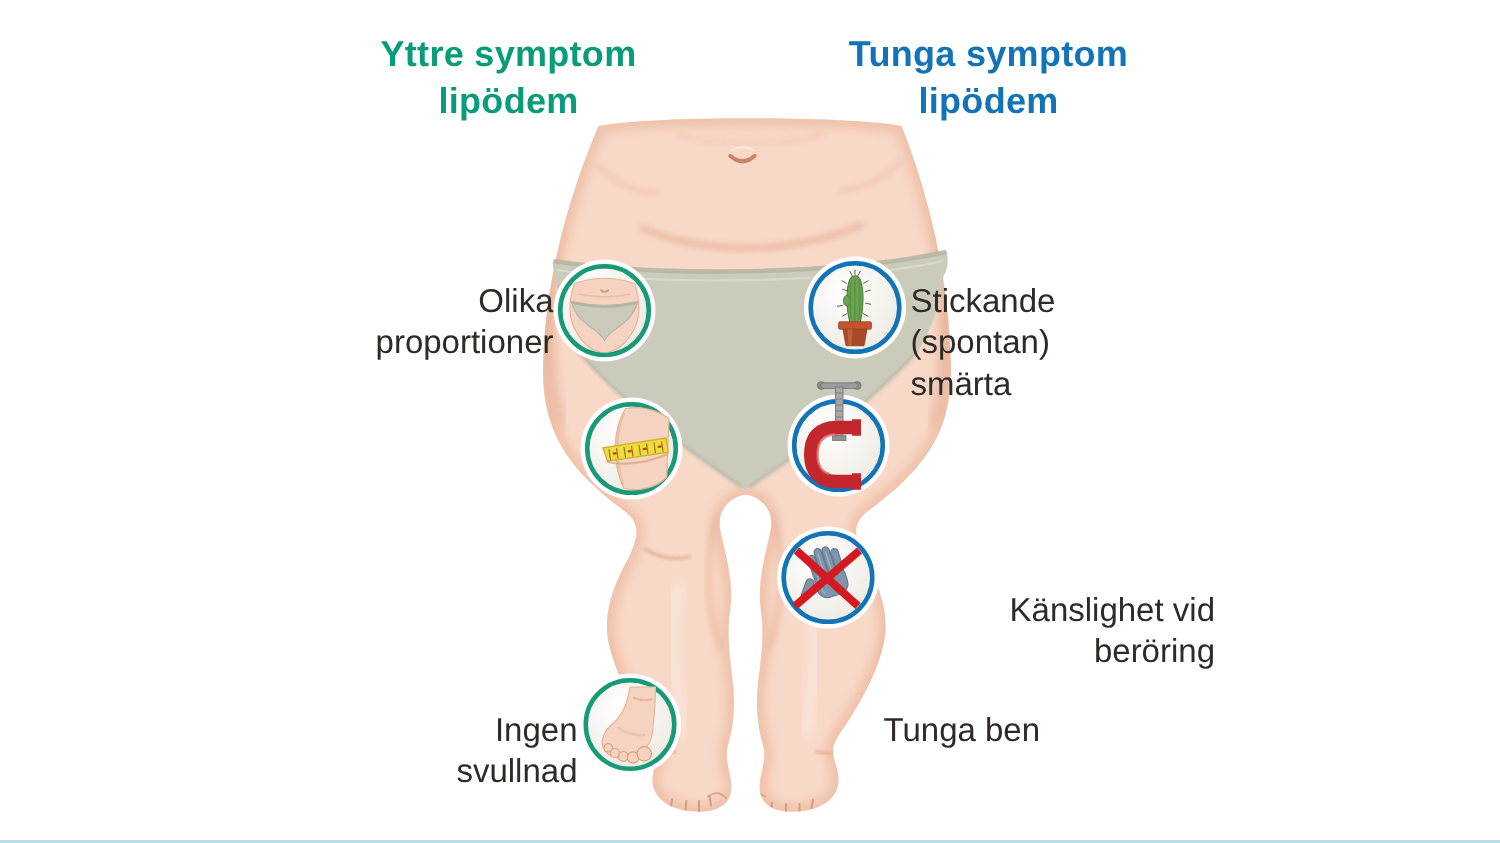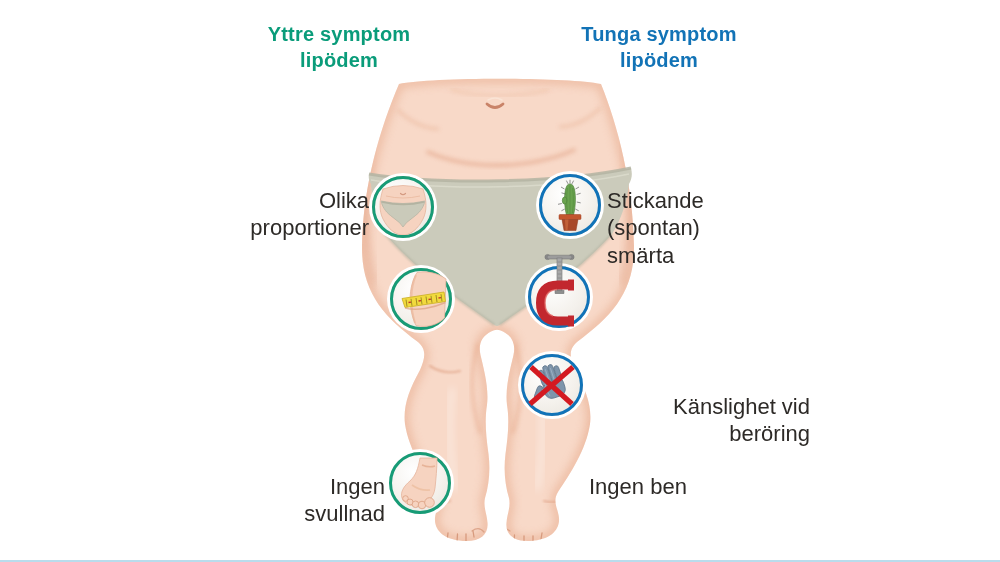--- a/index.html
+++ b/index.html
@@ -5,21 +5,21 @@
   html,body { margin:0; padding:0; background:#ffffff; }
   .stage {
     position:relative; width:1000px; height:562px; background:#ffffff;
     overflow:hidden; font-family:"Liberation Sans", sans-serif;
   }
   .bottom-rule { position:absolute; left:0; bottom:0; width:1000px; height:2px; background:#b9dcec; }
 
   .body-svg { position:absolute; left:0; top:0; width:1000px; height:562px; }
 
   .title { position:absolute; top:22px; width:202px; margin:0; text-align:center;
-           font-size:20px; line-height:1.28; font-weight:700; letter-spacing:.2px; }
+           font-size:24px; line-height:1.28; font-weight:700; letter-spacing:.2px; }
   .title.t-left  { left:238px; color:#0a9c7a; }
   .title.t-right { left:558px; color:#1273b6; }
 
   .label { position:absolute; color:#2d2a27; font-size:22px; line-height:1.24; }
   .label.l1 { left:248px; top:187px; width:121px; text-align:right; }
   .label.l2 { left:263px; top:289px; width:122px; text-align:right; }
   .label.l3 { left:254px; top:473px; width:131px; text-align:right; }
   .label.r1 { left:607px; top:187px; width:158px; text-align:left; }
   .label.r2 { left:596px; top:289px; width:160px; text-align:left; }
   .label.r3 { left:588px; top:393px; width:210px; text-align:right;margin-left:12px; }
@@ -142,21 +142,21 @@
   </svg>
 
   <h2 class="title t-left">Yttre symptom lipödem</h2>
   <h2 class="title t-right">Tunga symptom lipödem</h2>
 
   <div class="label l1">Olika proportioner</div>
   <div class="label r1">Stickande (spontan) smärta</div>
 
   <div class="label l3">Ingen svullnad</div>
   <div class="label r3">Känslighet vid beröring</div>
-  <div class="label r4">Ingen ben</div>
+  <div class="label r4">Tunga ben</div>
 
   <div class="badge green b-l1">
     <svg width="56" height="56" viewBox="0 0 56 56">
       <path d="M 8 10 Q 28 3 48 10 C 52 22 52 32 48 40 C 43 50 36 55 30 56 L 26 56 C 20 55 13 50 8 40 C 4 32 4 22 8 10 Z" fill="#f6d3c0" stroke="#e4b49c" stroke-width="0.8"></path>
       <path d="M 25.5 14.5 q 2.5 2.3 5 0" stroke="#d49a81" stroke-width="1.2" fill="none" stroke-linecap="round"></path>
       <path d="M 11 17 q 17 4 34 0" stroke="#e8b89e" stroke-width="1" fill="none" opacity="0.8"></path>
       <path d="M 6 22 Q 28 27 50 22 C 48 30 44 34 38 38.5 Q 30 44 28 48 Q 26 44 18 38.5 C 12 34 8 30 6 22 Z" fill="#cacaba" stroke="#b5b5a4" stroke-width="0.8"></path>
       <path d="M 7 23 Q 28 28 49 23" stroke="#b0b09e" stroke-width="1.4" fill="none" opacity="0.9"></path>
     </svg>
   </div>

